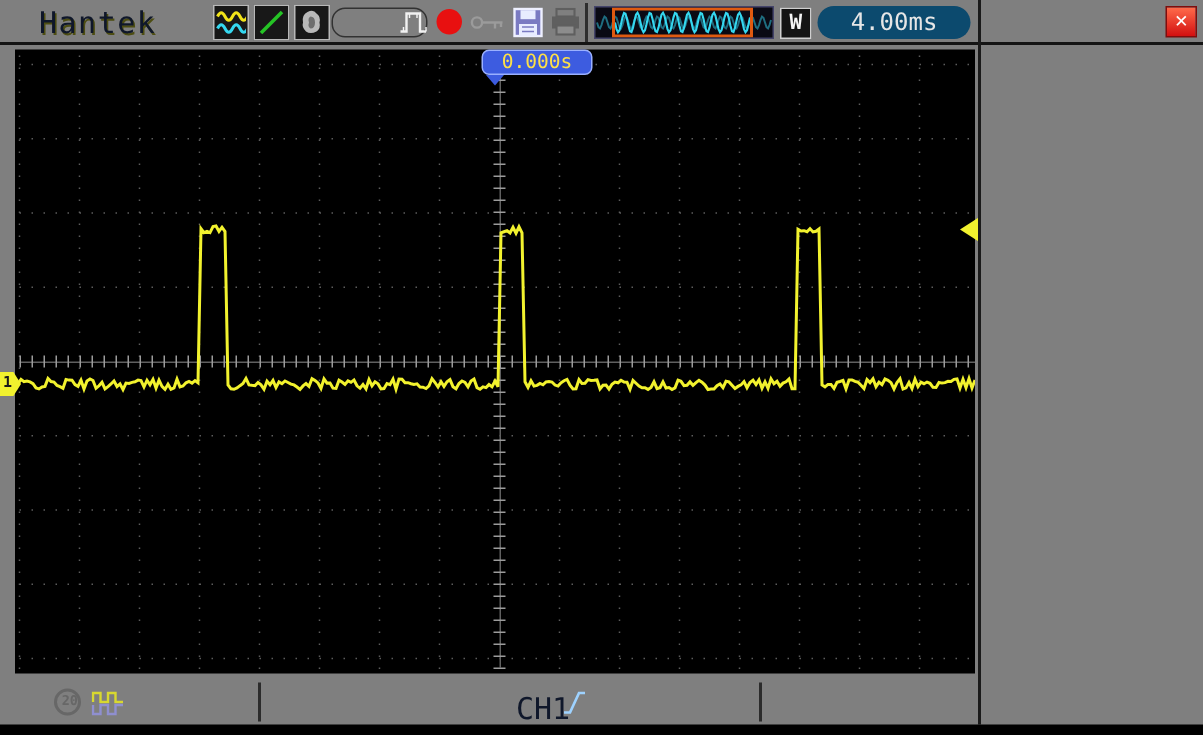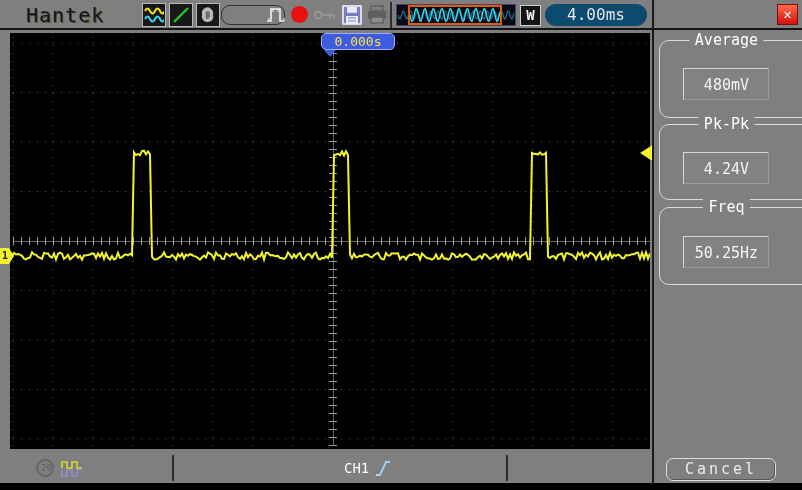--- a/index.html
+++ b/index.html
@@ -43,21 +43,21 @@
   .time-marker-tri{position:absolute;left:324px;top:20px;width:0;height:0;
                border-left:6px solid transparent;border-right:6px solid transparent;
                border-top:7px solid #3d5ce0;}
   .ch-marker{position:absolute;left:0;top:218px;width:14px;height:16px;background:#f2f22e;
              clip-path:polygon(0 0,64% 0,100% 50%,64% 100%,0 100%);color:#1a1a1a;
              font-size:10px;font-weight:bold;line-height:16px;text-align:left;padding-left:2px;
              box-sizing:border-box;}
   .trig-marker{position:absolute;left:640px;top:114px;width:14px;height:18px;background:#f2f22e;
              clip-path:polygon(0 50%,100% 0,100% 100%);}
   
-  .sb-label{position:absolute;color:#ffffff;font-size:14px;}
+  .sb-label{position:absolute;color:#0f172a;font-size:20px;}
   .sdiv{position:absolute;width:2px;height:26px;background:#2b2b2b;}
   .mini{position:absolute;}
   .bw20{position:absolute;left:36px;top:429px;width:18px;height:18px;border:2px solid #676767;
         border-radius:50%;box-sizing:border-box;color:#676767;font-size:9px;font-weight:bold;
         line-height:14px;text-align:right;}
   
   .panel{position:absolute;left:654px;top:30px;width:148px;height:453px;background:#7f7f7f;
          overflow:hidden;}
   .group{position:absolute;left:5px;right:-10px;border:1px solid #d9d9d9;border-radius:10px;}
   .group-legend{position:absolute;top:-10px;left:44%;transform:translateX(-50%);
@@ -179,30 +179,15 @@
       <path d="M1 17 h4 l6 -13 h4" fill="none" stroke="#9ed2ff" stroke-width="1.8"></path>
     </svg>
 
 
     <div class="sdiv" style="left:506px;top:425px"></div>
 
   </div>
 
   <div class="vdivider"></div>
 
-  <div class="panel">
-    <div class="group" style="top:10px;height:76px">
-      <div class="group-legend">Average</div>
-      <div class="vbox" style="top:27px">480mV</div>
-    </div>
-    <div class="group" style="top:94px;height:74px">
-      <div class="group-legend">Pk-Pk</div>
-      <div class="vbox" style="top:27px">4.24V</div>
-    </div>
-    <div class="group" style="top:177px;height:76px">
-      <div class="group-legend">Freq</div>
-      <div class="vbox" style="top:28px">50.25Hz</div>
-    </div>
-    <div class="cancel">Cancel</div>
-  </div>
 
   <div class="bottom-strip"></div>
 </div>
 
 </body></html>

